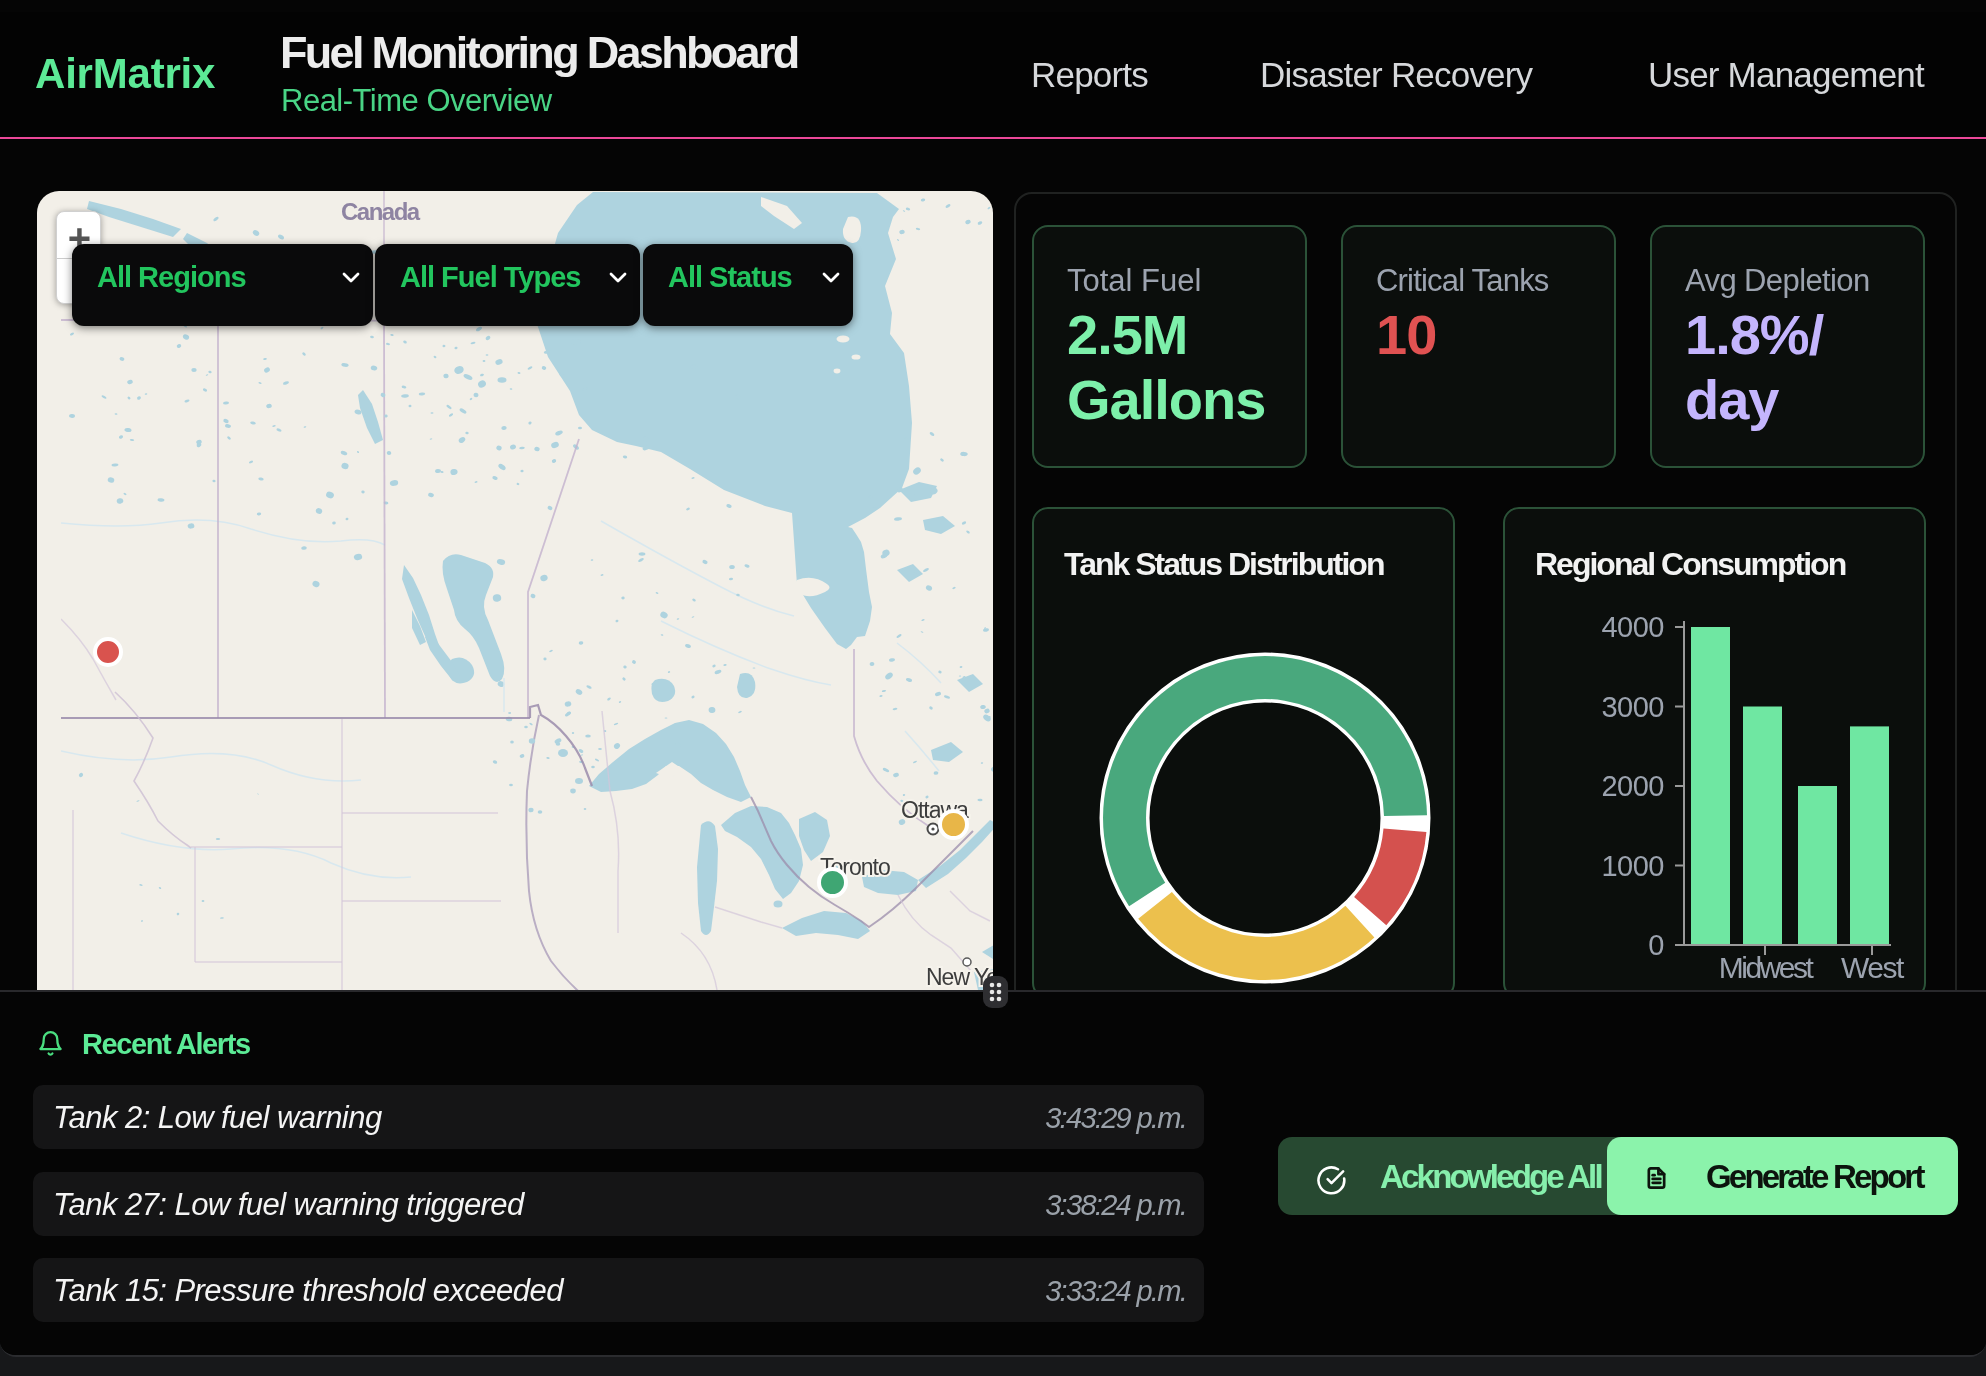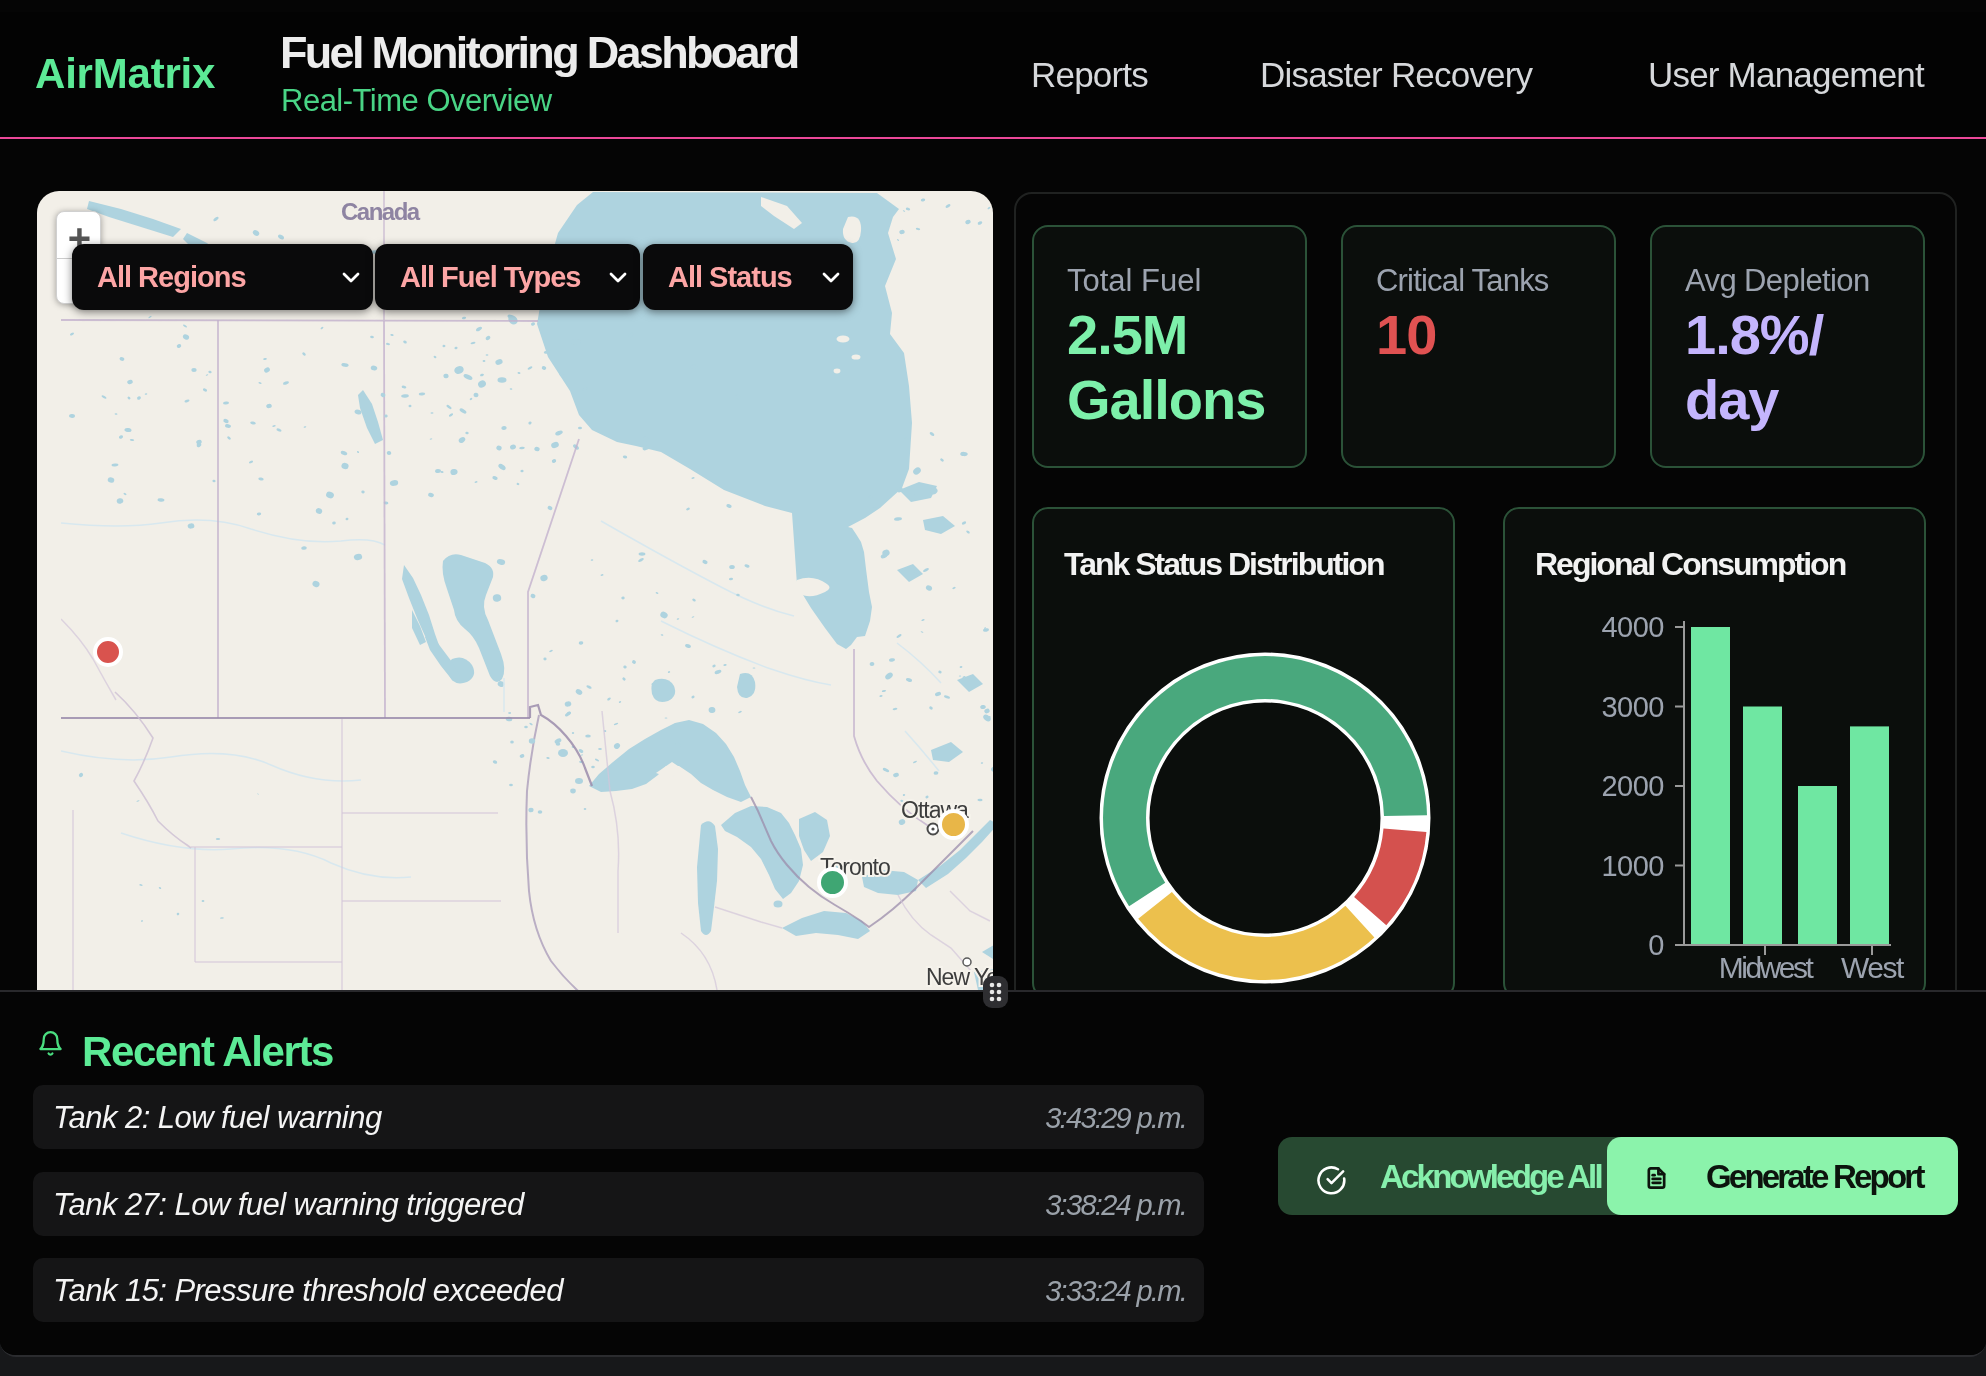--- a/index.html
+++ b/index.html
@@ -17,42 +17,42 @@
 .hsub { position:absolute; left:281px; top:71px; font-size:31px; color:#49d485; letter-spacing:-0.5px; }
 .nav { position:absolute; top:43px; font-size:35px; color:#d6d8db; letter-spacing:-0.8px; }
 
 
 .map { position:absolute; left:37px; top:191px; width:956px; height:799px; border-radius:22px 22px 0 0;
   overflow:hidden; background:#f2efe8;padding-left:24px; }
 .zoomctl { position:absolute; left:19px; top:20px; width:45px; height:93px; background:#fff;
   border:1px solid #d0d0d0; border-radius:8px; box-shadow:0 1px 6px rgba(0,0,0,.35); }
 .zoomctl .plus { position:absolute; left:0; top:0; width:45px; height:47px; color:#555; font-size:40px; font-weight:bold; text-align:center; line-height:52px;}
 .zoomctl .div { position:absolute; left:0px; top:46px; width:43px; height:1px; background:#ccc; }
-.dd { position:absolute; top:53px; height:66px; background:#0a0a0b; border-radius:12px; color:#fca5a5;
+.dd { position:absolute; top:53px; height:82px; background:#0a0a0b; border-radius:12px; color:#22c55e;
   font-size:29px; font-weight:bold; line-height:66px; padding-left:25px; letter-spacing:-1px; box-shadow:0 2px 8px rgba(0,0,0,.5); }
 .dd svg { position:absolute; right:12px; top:25px; }
 .marker { position:absolute; border-radius:50%; border:4px solid #fff; }
 
 
 .rpanel { position:absolute; left:1014px; top:192px; width:943px; height:1164px;
   border:2px solid #202221; border-radius:18px; background:#050505; }
 .scard { position:absolute; top:31px; height:243px; width:275px; background:#0b0e0c;
   border:2px solid #2b5238; border-radius:16px; }
 .scard .lbl { position:absolute; left:33px; top:36px; font-size:31px; color:#9ca3af; }
 .scard .val { position:absolute; left:33px; top:75px; font-size:56px; line-height:65px; font-weight:bold; letter-spacing:-1px; }
 .ccard svg { display:block; }
 .ccard { position:absolute; top:313px; height:492px; width:423px; background:#0b0e0c;
   border:2px solid #2b5238; border-radius:16px; overflow:hidden;padding-left:18px;}
 .ccard .ct { position:absolute; left:30px; top:37px; font-size:32px; font-weight:bold; color:#f2f2f2; letter-spacing:-2px; }
 
 
 .alerts { position:absolute; left:0; top:990px; width:1986px; height:367px; background:#050505;
   border-top:2px solid #29292c; }
 .handle { position:absolute; left:983px; top:-16px; width:25px; height:32px; background:#2e2e31; border-radius:9px; }
-.atitle { position:absolute; left:82px; top:36px; font-size:42px; font-weight:bold; color:#5ceb96; letter-spacing:-1.4px;text-align:right; }
+.atitle { position:absolute; left:82px; top:36px; font-size:29px; font-weight:bold; color:#5ceb96; letter-spacing:-1.4px;text-align:right; }
 .arow { position:absolute; left:33px; width:1171px; height:64px; background:#151516; border-radius:10px;font-style:italic; }
 .arow .t { position:absolute; left:20px; top:15px; font-size:31px; color:#f4f4f4; letter-spacing:-0.55px; }
 .arow .tm { position:absolute; right:18px; top:17px; font-size:29px; color:#9aa1a9; letter-spacing:-1.7px; }
 .btn { position:absolute; top:145px; height:78px; border-radius:14px; font-size:33px; font-weight:bold; white-space:nowrap; letter-spacing:-2.8px; }
 </style>
 </head>
 <body>
 <div class="app">
 
   <div class="header">

